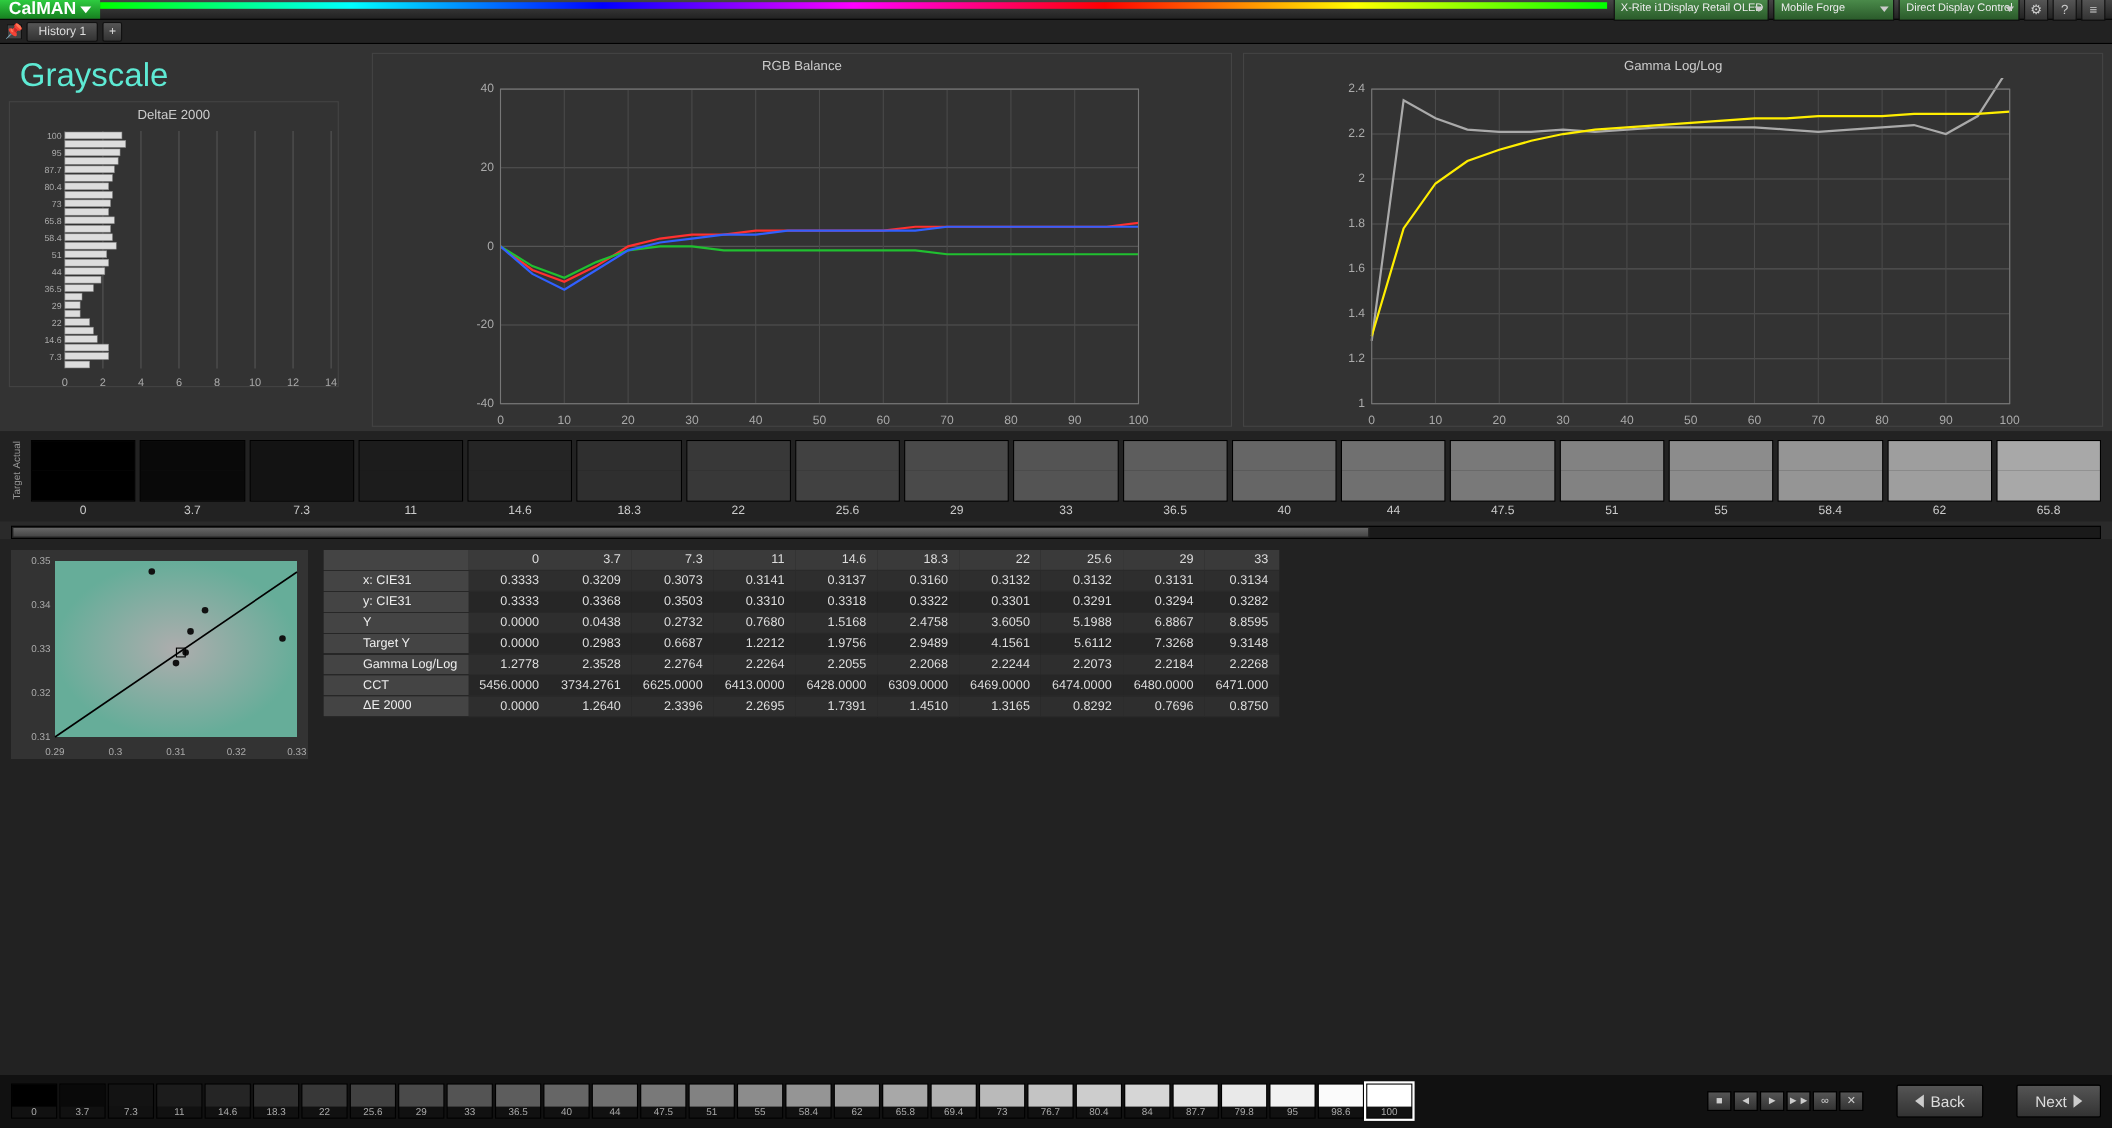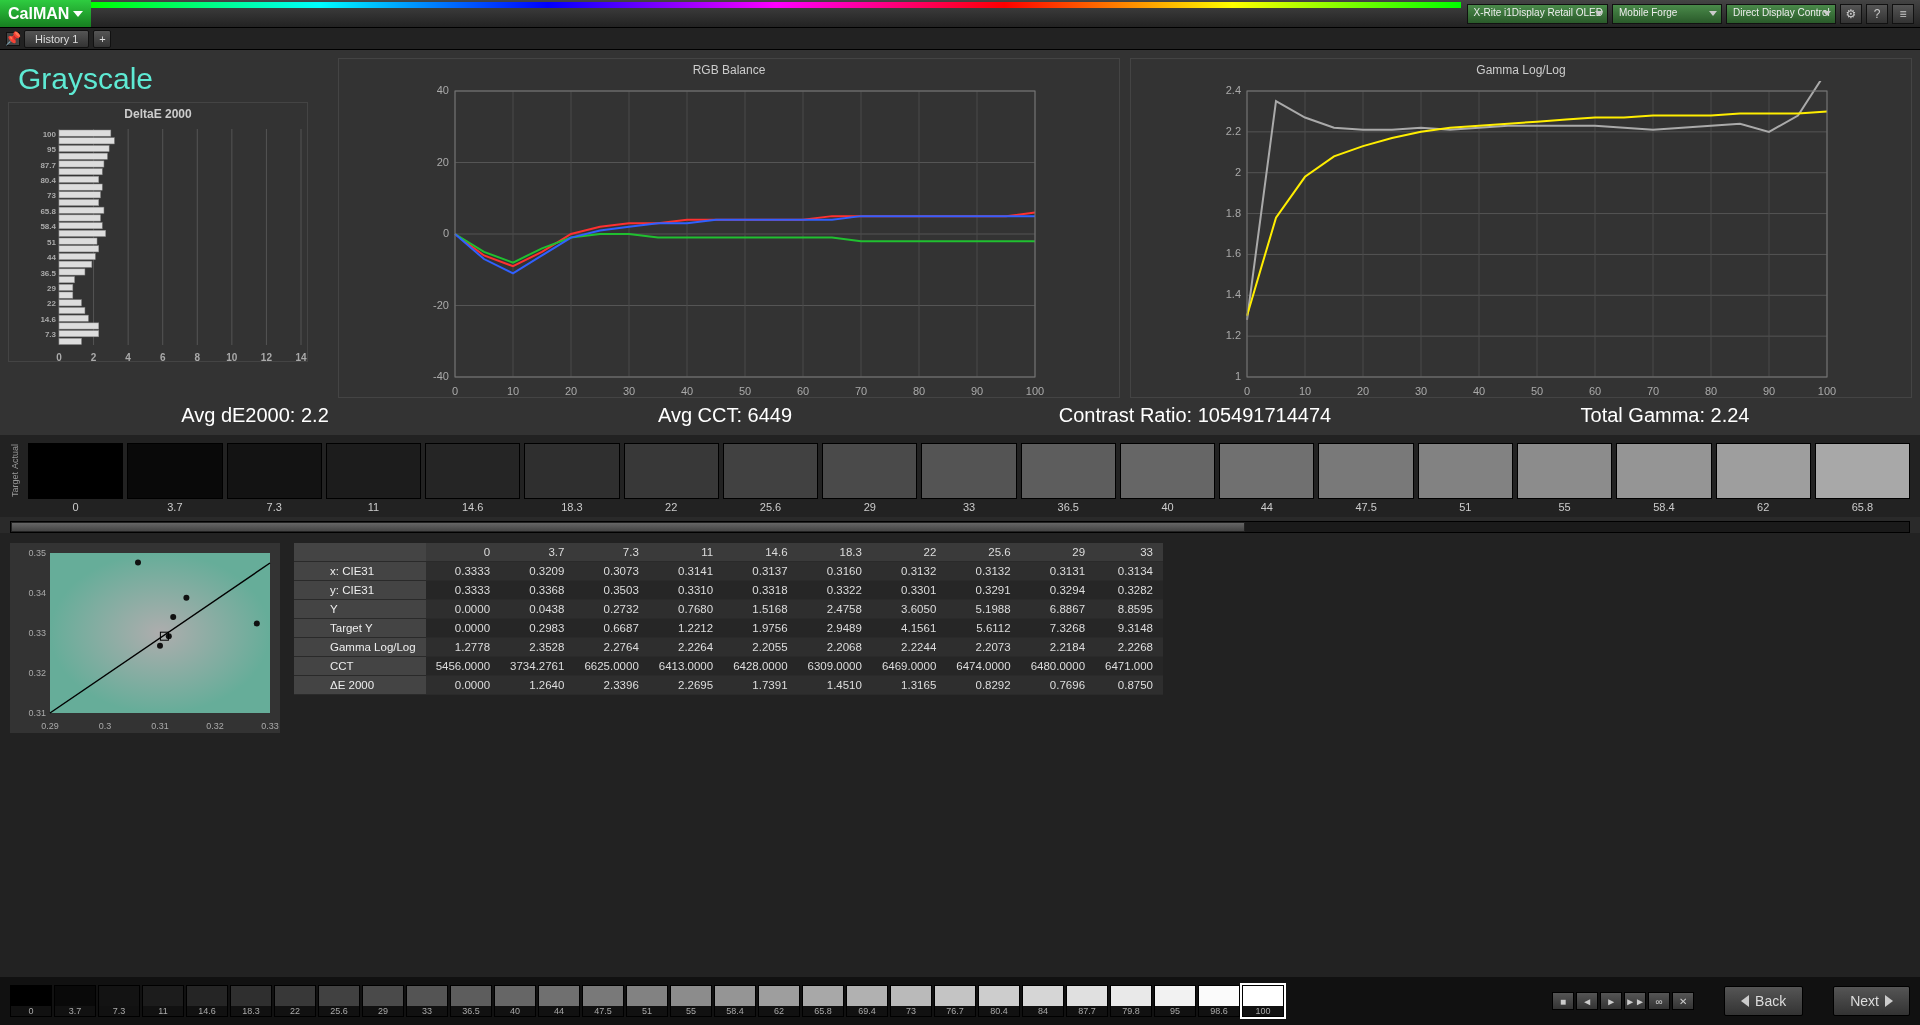--- a/index.html
+++ b/index.html
@@ -1,34 +1,34 @@
 <!DOCTYPE html>
 <html><head>
 <meta charset="utf-8">
 <style>
 * { margin:0; padding:0; box-sizing:border-box; font-family:"Segoe UI",Arial,sans-serif; }
 body { background:#2a2a2a; color:#ccc; width:1920px; height:1025px; overflow:hidden; font-size:13px; }
-.topbar { height:28px; display:flex; align-items:stretch; background:linear-gradient(#444,#222); border-bottom:1px solid #000; position:relative; }
+.topbar { height:18px; display:flex; align-items:stretch; background:linear-gradient(#444,#222); border-bottom:1px solid #000; position:relative; }
 .logo { background:linear-gradient(#2ecc40,#178020); color:#fff; font-weight:bold; padding:2px 8px; font-size:16px; display:flex; align-items:center; gap:4px; }
 .logo .arr { width:0;height:0;border-left:5px solid transparent;border-right:5px solid transparent;border-top:6px solid #fff; }
 .rainbow { flex:1; height:6px; margin-top:2px; background:linear-gradient(to right,#0f0,#0ff,#00f,#f0f,#f00,#ff0,#0f0); }
 .top-right { display:flex; gap:4px; padding:2px 6px; align-items:center; }
 .dd { background:linear-gradient(#4a8a4a,#2a5a2a); border:1px solid #111; color:#eee; font-size:10px; padding:2px 4px 2px 6px; height:20px; position:relative; min-width:110px; }
 .dd .darr { position:absolute; right:4px; top:6px; width:0;height:0;border-left:4px solid transparent;border-right:4px solid transparent;border-top:5px solid #ccc; }
 .iconbtn { width:22px;height:20px;background:linear-gradient(#555,#333);border:1px solid #111;display:flex;align-items:center;justify-content:center;color:#ccc;font-size:12px; }
 .tabbar { height:22px; background:#222; border-bottom:1px solid #000; display:flex; align-items:center; padding:0 6px; gap:4px; }
 .tabbar .pin { width:14px;height:14px;background:#444;border:1px solid #111;display:flex;align-items:center;justify-content:center; }
 .tab { background:linear-gradient(#555,#333); border:1px solid #111; padding:2px 10px; font-size:11px; color:#ddd; border-radius:2px; }
 .tab.add { width:18px; text-align:center; padding:2px 4px; }
 .main { display:flex; flex-direction:column; height:calc(1025px - 46px); }
 .charts-row { display:flex; background:#333; padding:8px 8px 4px; gap:10px; align-items:flex-start; }
 .gs-panel { width:320px; }
 .gs-panel h1 { color:#5eead4; font-weight:300; font-size:30px; margin:4px 0 6px 10px; }
 .chart-box { background:#333; border:1px solid #444; position:relative; }
-.chart-tiny { width:300px; height:260px;font-weight:bold; }
+.chart-tiny { width:300px; height:260px; }
 .chart-box.mid { flex:1; height:340px; }
 .chart-box.right { flex:1; height:340px; }
 .ct-title { text-align:center; color:#ccc; font-size:12px; padding:4px; }
 svg { display:block; }
 .stats-row { display:flex; background:#333; padding:2px 20px 8px; color:#fff; font-size:20px; font-weight:400; }
 .stats-row > div { flex:1; text-align:center; }
 .swatch-row { background:#222; padding:8px 10px 4px; display:flex; align-items:flex-start; gap:2px; }
 .sw-labels { display:flex; flex-direction:column; font-size:9px; color:#999; justify-content:space-around; height:56px; margin-right:6px; }
 .sw-labels span { writing-mode:vertical-rl; transform:rotate(180deg); }
 .swatches { flex:1; display:flex; gap:4px; overflow:hidden; }
@@ -237,26 +237,20 @@
           <text x="568" y="314" fill="#aaa" font-size="11" text-anchor="middle">90</text>
           <line x1="626" y1="10" x2="626" y2="296" stroke="#4a4a4a"></line>
           <text x="626" y="314" fill="#aaa" font-size="11" text-anchor="middle">100</text>
           <polyline points="46,238.79999999999998 75,20.214285714285666 104,36.55714285714282 133,46.771428571428515 162,48.81428571428572 191,48.81428571428572 220,46.771428571428515 249,48.81428571428572 278,46.771428571428515 307,44.7285714285714 336,44.7285714285714 365,44.7285714285714 394,44.7285714285714 423,46.771428571428515 452,48.81428571428572 481,46.771428571428515 510,44.7285714285714 539,42.685714285714226 568,50.857142857142804 597,34.514285714285734 626,-10.428571428571445" fill="none" stroke="#aaaaaa" stroke-width="2"></polyline>
           <polyline points="46,234.7142857142857 75,136.65714285714284 104,95.79999999999998 133,75.37142857142854 162,65.15714285714284 191,56.985714285714266 220,50.857142857142804 249,46.771428571428515 278,44.7285714285714 307,42.685714285714226 336,40.64285714285714 365,38.60000000000002 394,36.55714285714282 423,36.55714285714282 452,34.514285714285734 481,34.514285714285734 510,34.514285714285734 539,32.47142857142853 568,32.47142857142853 597,32.47142857142853 626,30.428571428571445" fill="none" stroke="#ffee00" stroke-width="2"></polyline>
           <rect x="46" y="10" width="580" height="286" fill="none" stroke="#777"></rect>
         </svg>
     </div>
   </div>
 
-  <div class="stats-row">
-    <div>Avg dE2000: 2.2</div>
-    <div>Avg CCT: 6449</div>
-    <div>Contrast Ratio: 105491714474</div>
-    <div>Total Gamma: 2.24</div>
-  </div>
 
   <div class="swatch-row">
     <div class="sw-labels">
       <span>Actual</span>
       <span>Target</span>
     </div>
     <div class="swatches" id="swatches">
         <div class="sw">
           <div class="pair">
             <div style="background:rgb(0,0,0)"></div>

